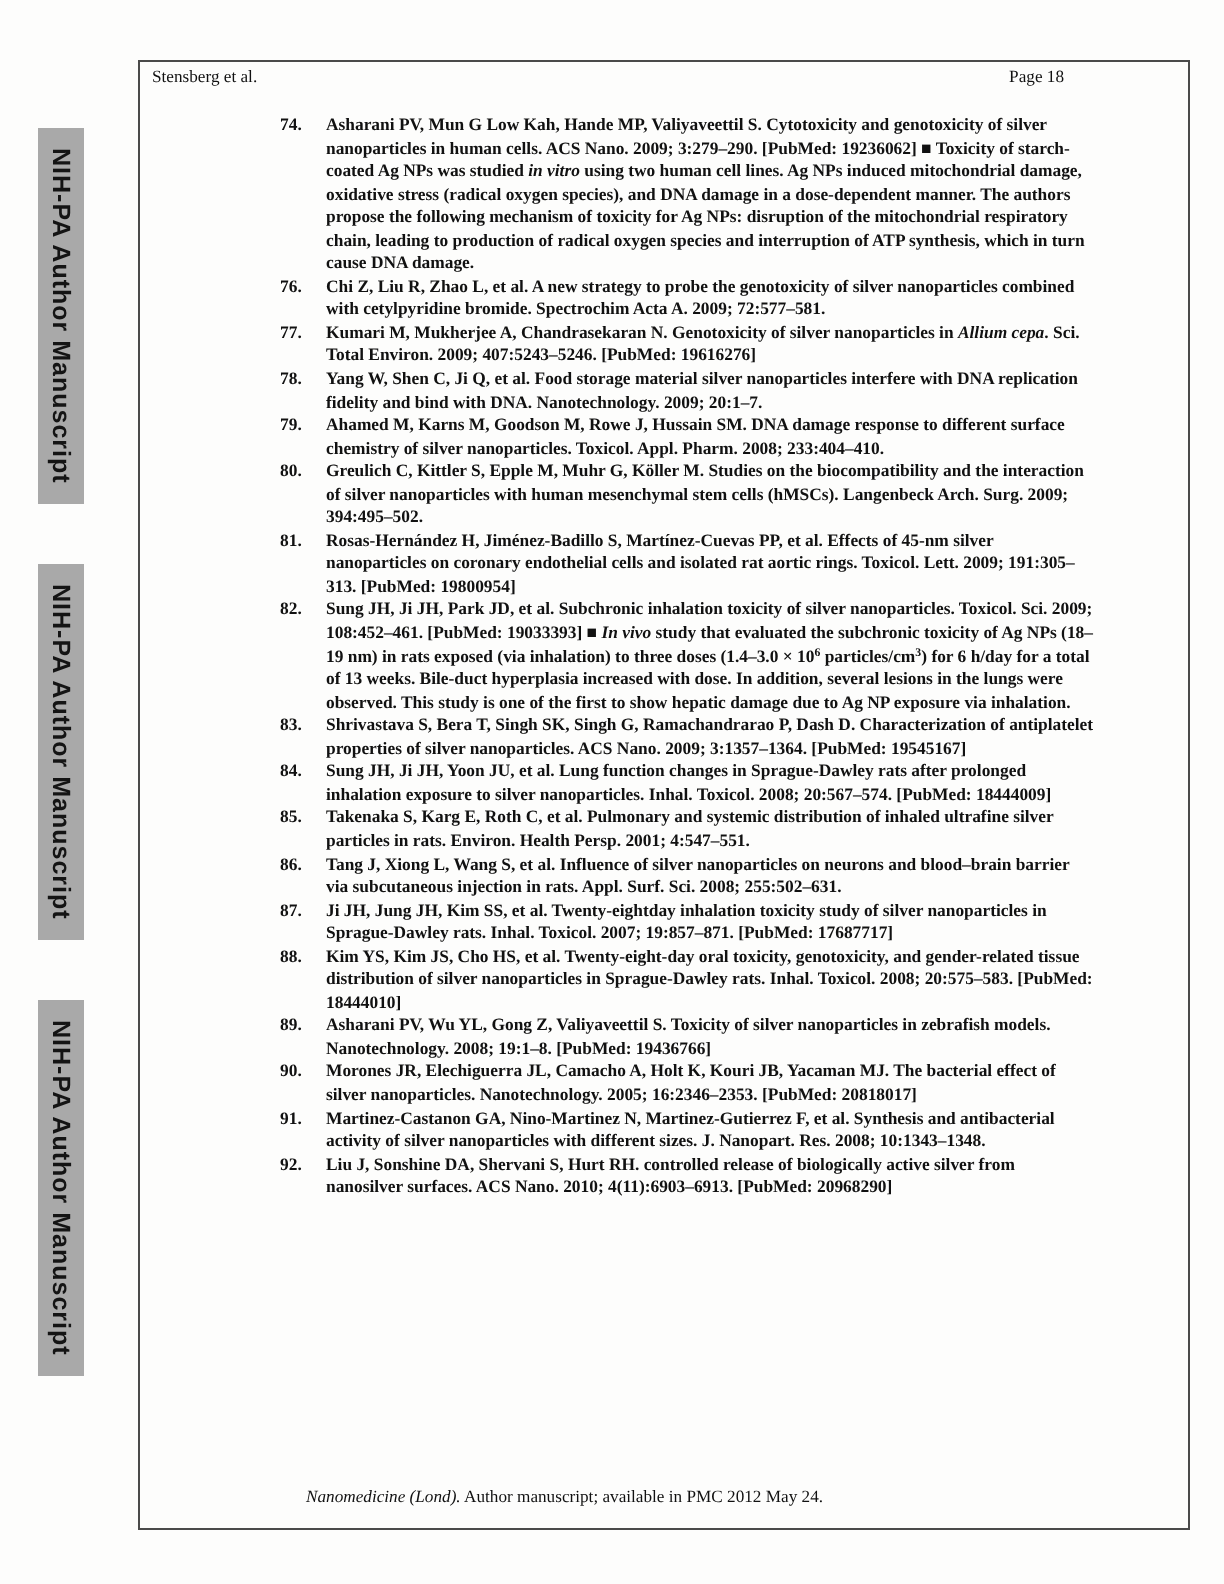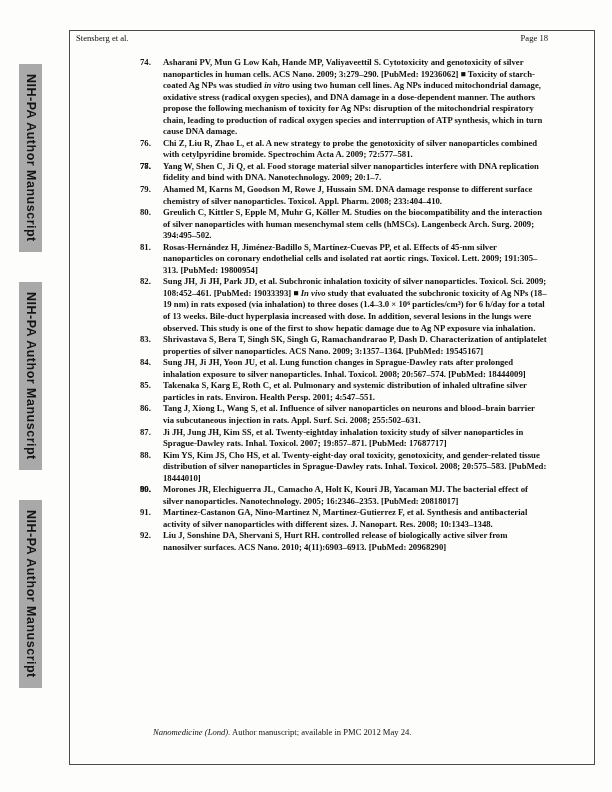--- a/index.html
+++ b/index.html
@@ -36,21 +36,21 @@
     font-weight: 700;
     font-size: 12.5px;
     letter-spacing: 0.5px;
     color: #141414;
   }
   .hdr-left {
     position: absolute; left: 76px; top: 33px;
     font-size: 8.6px;
   }
   .hdr-right {
-    position: absolute; right: 64px; top: 33px;
+    position: absolute; right: 80px; top: 33px;
     font-size: 8.6px;
     margin-left: 12px;
   }
   #refs {
     position: absolute;
     left: 140px; top: 57px;
     width: 407px;
     font-size: 8.7px;
     line-height: 11.55px;
     text-align: left;
@@ -67,21 +67,21 @@
   .it { font-style: italic; }
   sup {
     font-size: 0.68em;
     line-height: 0;
     position: relative;
     top: -0.38em;
     vertical-align: baseline;
   }
   .footer {
     position: absolute;
-    left: 153px; top: 727px;
+    left: 153px; top: 743px;
     font-size: 8.6px;
   }
 </style>
 </head>
 <body>
 
 <div class="frame"></div>
 
 <div class="wm-bar bar1">
   <span>NIH-PA Author Manuscript</span>
@@ -92,33 +92,33 @@
 <div class="wm-bar bar3">
   <span>NIH-PA Author Manuscript</span>
 </div>
 
 <div class="hdr-left">Stensberg et al.</div>
 <div class="hdr-right">Page 18</div>
 
 <div id="refs">
     <div class="ref"><span class="refnum">74.</span><span class="reftext"><span>Asharani PV, Mun G Low Kah, Hande MP, Valiyaveettil S. Cytotoxicity and genotoxicity of silver nanoparticles in human cells. ACS Nano. 2009; 3:279–290. [PubMed: 19236062] ■ Toxicity of starch-coated Ag NPs was studied </span><span class="it">in vitro</span><span> using two human cell lines. Ag NPs induced mitochondrial damage, oxidative stress (radical oxygen species), and DNA damage in a dose-dependent manner. The authors propose the following mechanism of toxicity for Ag NPs: disruption of the mitochondrial respiratory chain, leading to production of radical oxygen species and interruption of ATP synthesis, which in turn cause DNA damage.</span></span></div>
     <div class="ref"><span class="refnum">76.</span><span class="reftext"><span>Chi Z, Liu R, Zhao L, et al. A new strategy to probe the genotoxicity of silver nanoparticles combined with cetylpyridine bromide. Spectrochim Acta A. 2009; 72:577–581.</span></span></div>
-    <div class="ref"><span class="refnum">77.</span></div>
+    <div class="ref"><span class="refnum">77.</span><span class="reftext"><span>Kumari M, Mukherjee A, Chandrasekaran N. Genotoxicity of silver nanoparticles in </span><span class="it">Allium cepa</span><span>. Sci. Total Environ. 2009; 407:5243–5246. [PubMed: 19616276]</span></span></div>
     <div class="ref"><span class="refnum">78.</span><span class="reftext"><span>Yang W, Shen C, Ji Q, et al. Food storage material silver nanoparticles interfere with DNA replication fidelity and bind with DNA. Nanotechnology. 2009; 20:1–7.</span></span></div>
     <div class="ref"><span class="refnum">79.</span><span class="reftext"><span>Ahamed M, Karns M, Goodson M, Rowe J, Hussain SM. DNA damage response to different surface chemistry of silver nanoparticles. Toxicol. Appl. Pharm. 2008; 233:404–410.</span></span></div>
     <div class="ref"><span class="refnum">80.</span><span class="reftext"><span>Greulich C, Kittler S, Epple M, Muhr G, Köller M. Studies on the biocompatibility and the interaction of silver nanoparticles with human mesenchymal stem cells (hMSCs). Langenbeck Arch. Surg. 2009; 394:495–502.</span></span></div>
     <div class="ref"><span class="refnum">81.</span><span class="reftext"><span>Rosas-Hernández H, Jiménez-Badillo S, Martínez-Cuevas PP, et al. Effects of 45-nm silver nanoparticles on coronary endothelial cells and isolated rat aortic rings. Toxicol. Lett. 2009; 191:305–313. [PubMed: 19800954]</span></span></div>
     <div class="ref"><span class="refnum">82.</span><span class="reftext"><span>Sung JH, Ji JH, Park JD, et al. Subchronic inhalation toxicity of silver nanoparticles. Toxicol. Sci. 2009; 108:452–461. [PubMed: 19033393] ■ </span><span class="it">In vivo</span><span> study that evaluated the subchronic toxicity of Ag NPs (18–19 nm) in rats exposed (via inhalation) to three doses (1.4–3.0 × 10</span><sup>6</sup><span> particles/cm</span><sup>3</sup><span>) for 6 h/day for a total of 13 weeks. Bile-duct hyperplasia increased with dose. In addition, several lesions in the lungs were observed. This study is one of the first to show hepatic damage due to Ag NP exposure via inhalation.</span></span></div>
     <div class="ref"><span class="refnum">83.</span><span class="reftext"><span>Shrivastava S, Bera T, Singh SK, Singh G, Ramachandrarao P, Dash D. Characterization of antiplatelet properties of silver nanoparticles. ACS Nano. 2009; 3:1357–1364. [PubMed: 19545167]</span></span></div>
     <div class="ref"><span class="refnum">84.</span><span class="reftext"><span>Sung JH, Ji JH, Yoon JU, et al. Lung function changes in Sprague-Dawley rats after prolonged inhalation exposure to silver nanoparticles. Inhal. Toxicol. 2008; 20:567–574. [PubMed: 18444009]</span></span></div>
     <div class="ref"><span class="refnum">85.</span><span class="reftext"><span>Takenaka S, Karg E, Roth C, et al. Pulmonary and systemic distribution of inhaled ultrafine silver particles in rats. Environ. Health Persp. 2001; 4:547–551.</span></span></div>
     <div class="ref"><span class="refnum">86.</span><span class="reftext"><span>Tang J, Xiong L, Wang S, et al. Influence of silver nanoparticles on neurons and blood–brain barrier via subcutaneous injection in rats. Appl. Surf. Sci. 2008; 255:502–631.</span></span></div>
     <div class="ref"><span class="refnum">87.</span><span class="reftext"><span>Ji JH, Jung JH, Kim SS, et al. Twenty-eightday inhalation toxicity study of silver nanoparticles in Sprague-Dawley rats. Inhal. Toxicol. 2007; 19:857–871. [PubMed: 17687717]</span></span></div>
     <div class="ref"><span class="refnum">88.</span><span class="reftext"><span>Kim YS, Kim JS, Cho HS, et al. Twenty-eight-day oral toxicity, genotoxicity, and gender-related tissue distribution of silver nanoparticles in Sprague-Dawley rats. Inhal. Toxicol. 2008; 20:575–583. [PubMed: 18444010]</span></span></div>
-    <div class="ref"><span class="refnum">89.</span></div>
+    <div class="ref"><span class="refnum">89.</span><span class="reftext"><span>Asharani PV, Wu YL, Gong Z, Valiyaveettil S. Toxicity of silver nanoparticles in zebrafish models. Nanotechnology. 2008; 19:1–8. [PubMed: 19436766]</span></span></div>
     <div class="ref"><span class="refnum">90.</span><span class="reftext"><span>Morones JR, Elechiguerra JL, Camacho A, Holt K, Kouri JB, Yacaman MJ. The bacterial effect of silver nanoparticles. Nanotechnology. 2005; 16:2346–2353. [PubMed: 20818017]</span></span></div>
     <div class="ref"><span class="refnum">91.</span><span class="reftext"><span>Martinez-Castanon GA, Nino-Martinez N, Martinez-Gutierrez F, et al. Synthesis and antibacterial activity of silver nanoparticles with different sizes. J. Nanopart. Res. 2008; 10:1343–1348.</span></span></div>
     <div class="ref"><span class="refnum">92.</span><span class="reftext"><span>Liu J, Sonshine DA, Shervani S, Hurt RH. controlled release of biologically active silver from nanosilver surfaces. ACS Nano. 2010; 4(11):6903–6913. [PubMed: 20968290]</span></span></div>
   </div>
 
 <div class="footer">
   <span class="it">Nanomedicine (Lond).</span><span> Author manuscript; available in PMC 2012 May 24.</span>
 </div>
 
 </body></html>

